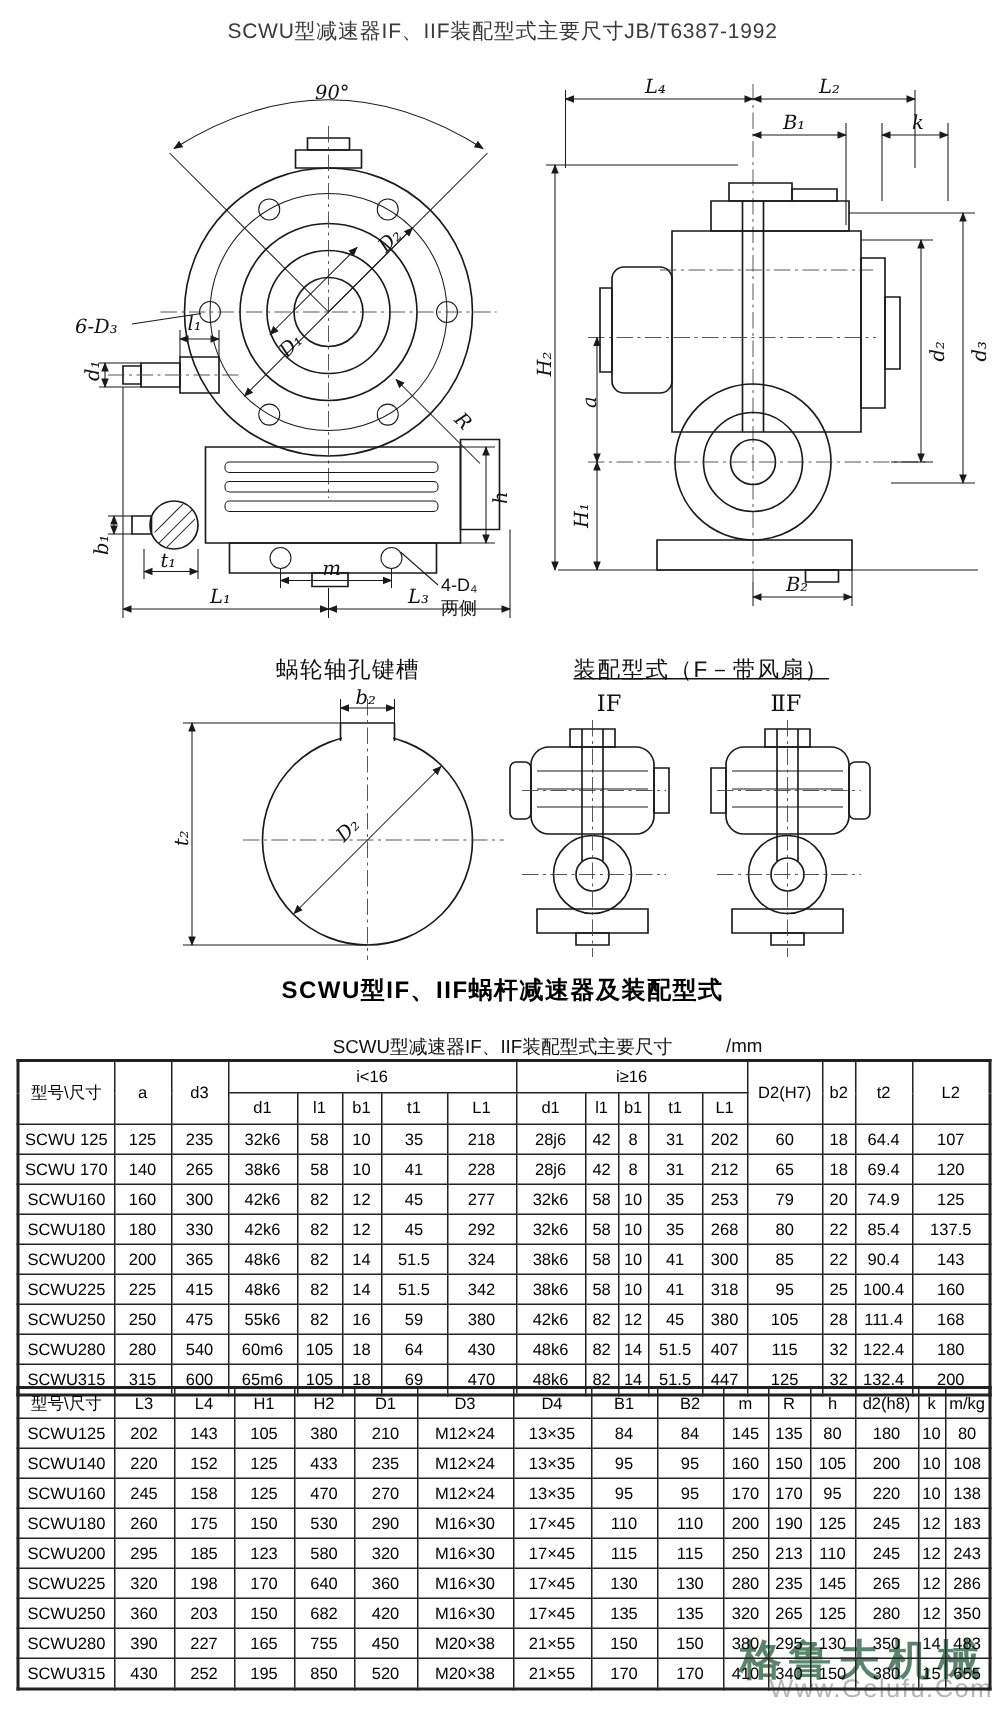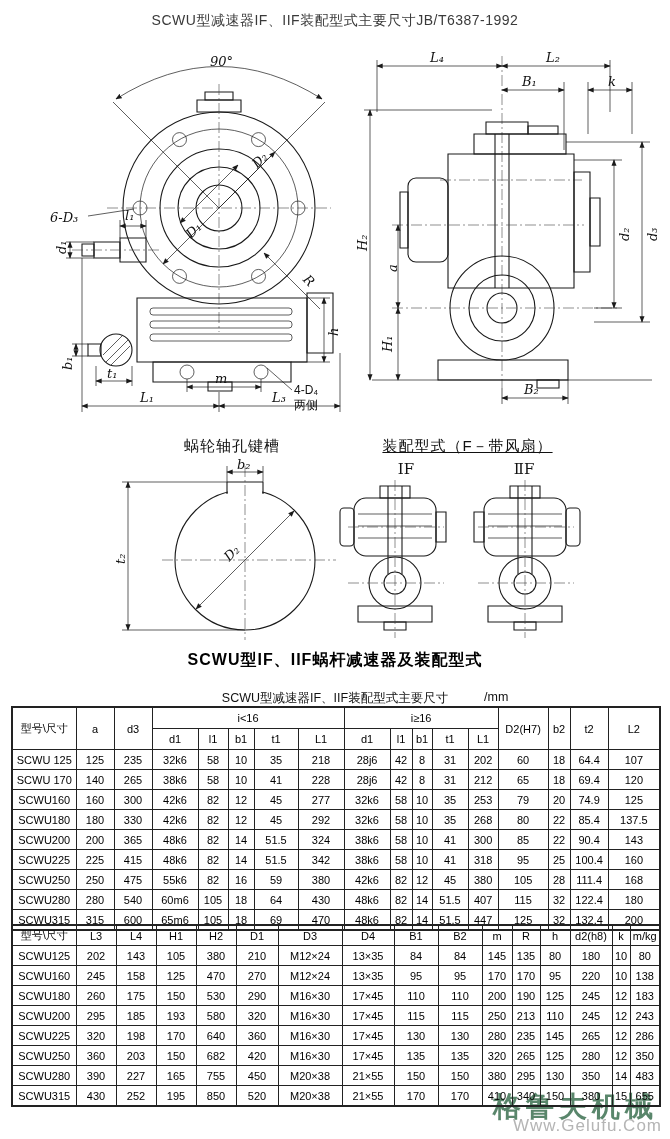--- a/index.html
+++ b/index.html
@@ -570,20 +570,38 @@
           <td>84</td>
           <td>84</td>
           <td>145</td>
           <td>135</td>
           <td>80</td>
           <td>180</td>
           <td>10</td>
           <td>80</td>
         </tr>
         <tr>
+          <td>SCWU140</td>
+          <td>220</td>
+          <td>152</td>
+          <td>125</td>
+          <td>433</td>
+          <td>235</td>
+          <td>M12×24</td>
+          <td>13×35</td>
+          <td>95</td>
+          <td>95</td>
+          <td>160</td>
+          <td>150</td>
+          <td>105</td>
+          <td>200</td>
+          <td>10</td>
+          <td>108</td>
+        </tr>
+        <tr>
           <td>SCWU160</td>
           <td>245</td>
           <td>158</td>
           <td>125</td>
           <td>470</td>
           <td>270</td>
           <td>M12×24</td>
           <td>13×35</td>
           <td>95</td>
           <td>95</td>
@@ -609,21 +627,21 @@
           <td>190</td>
           <td>125</td>
           <td>245</td>
           <td>12</td>
           <td>183</td>
         </tr>
         <tr>
           <td>SCWU200</td>
           <td>295</td>
           <td>185</td>
-          <td>193</td>
+          <td>123</td>
           <td>580</td>
           <td>320</td>
           <td>M16×30</td>
           <td>17×45</td>
           <td>115</td>
           <td>115</td>
           <td>250</td>
           <td>213</td>
           <td>110</td>
           <td>245</td>

